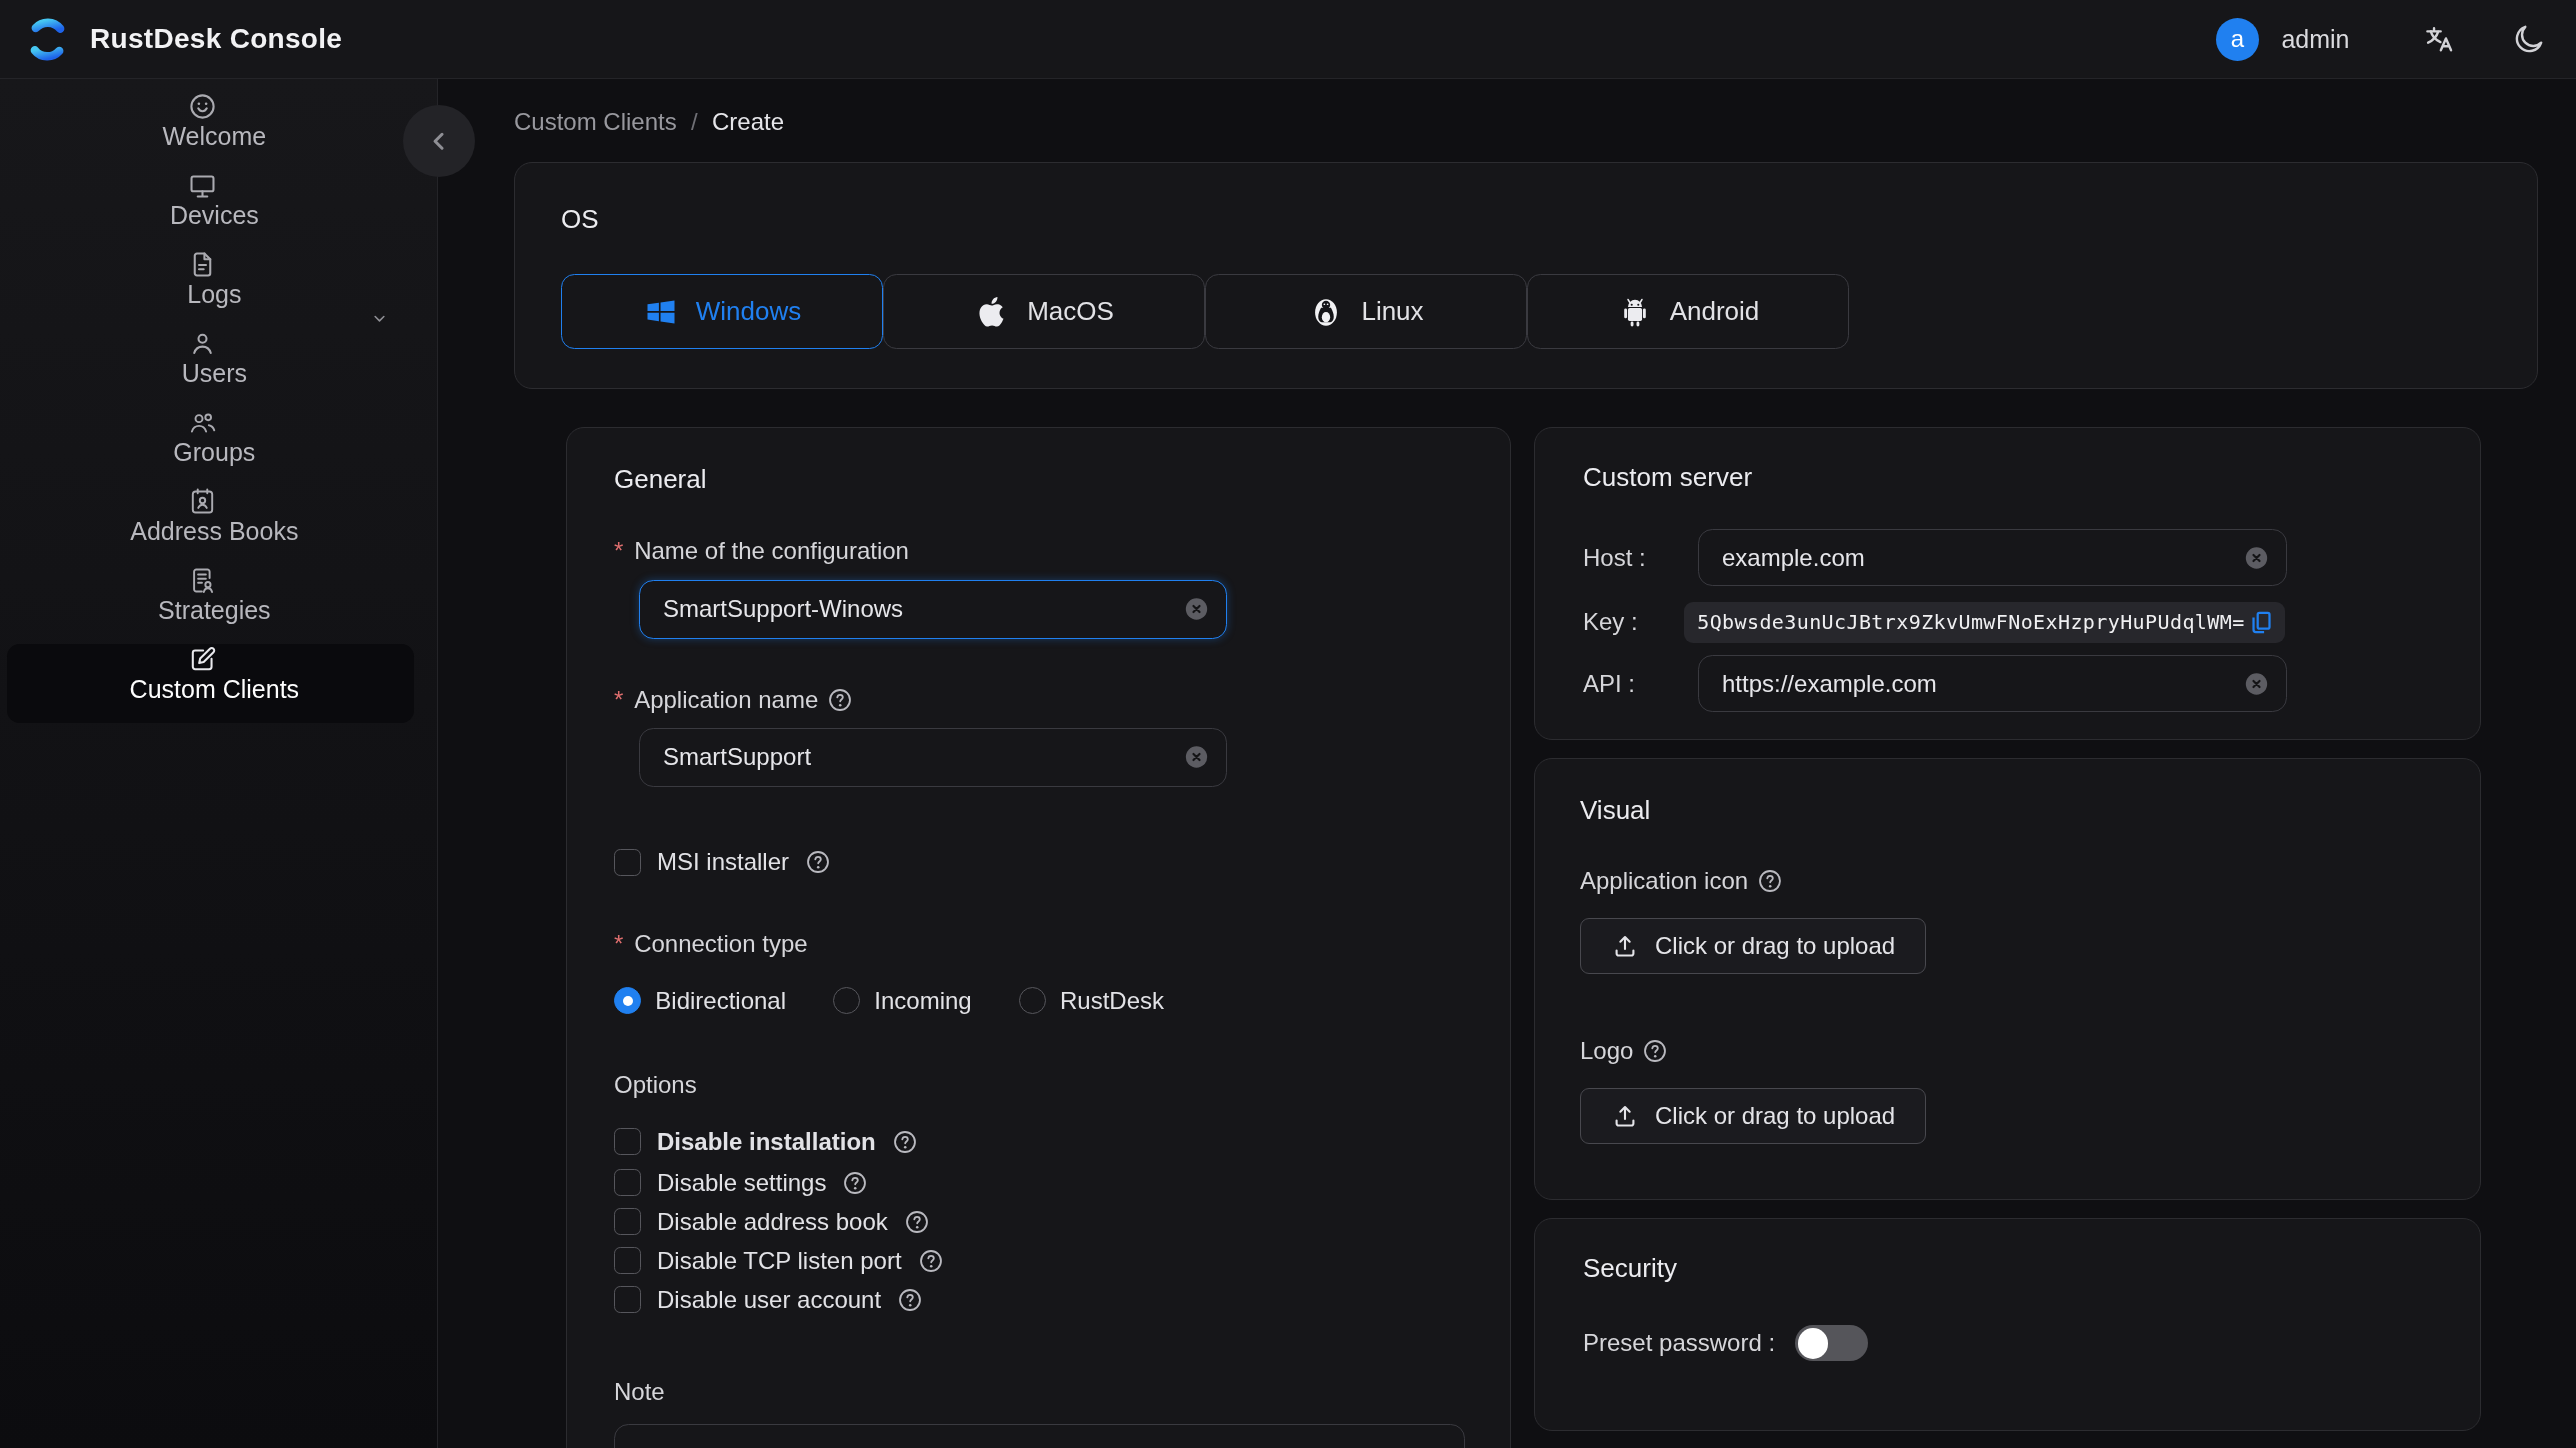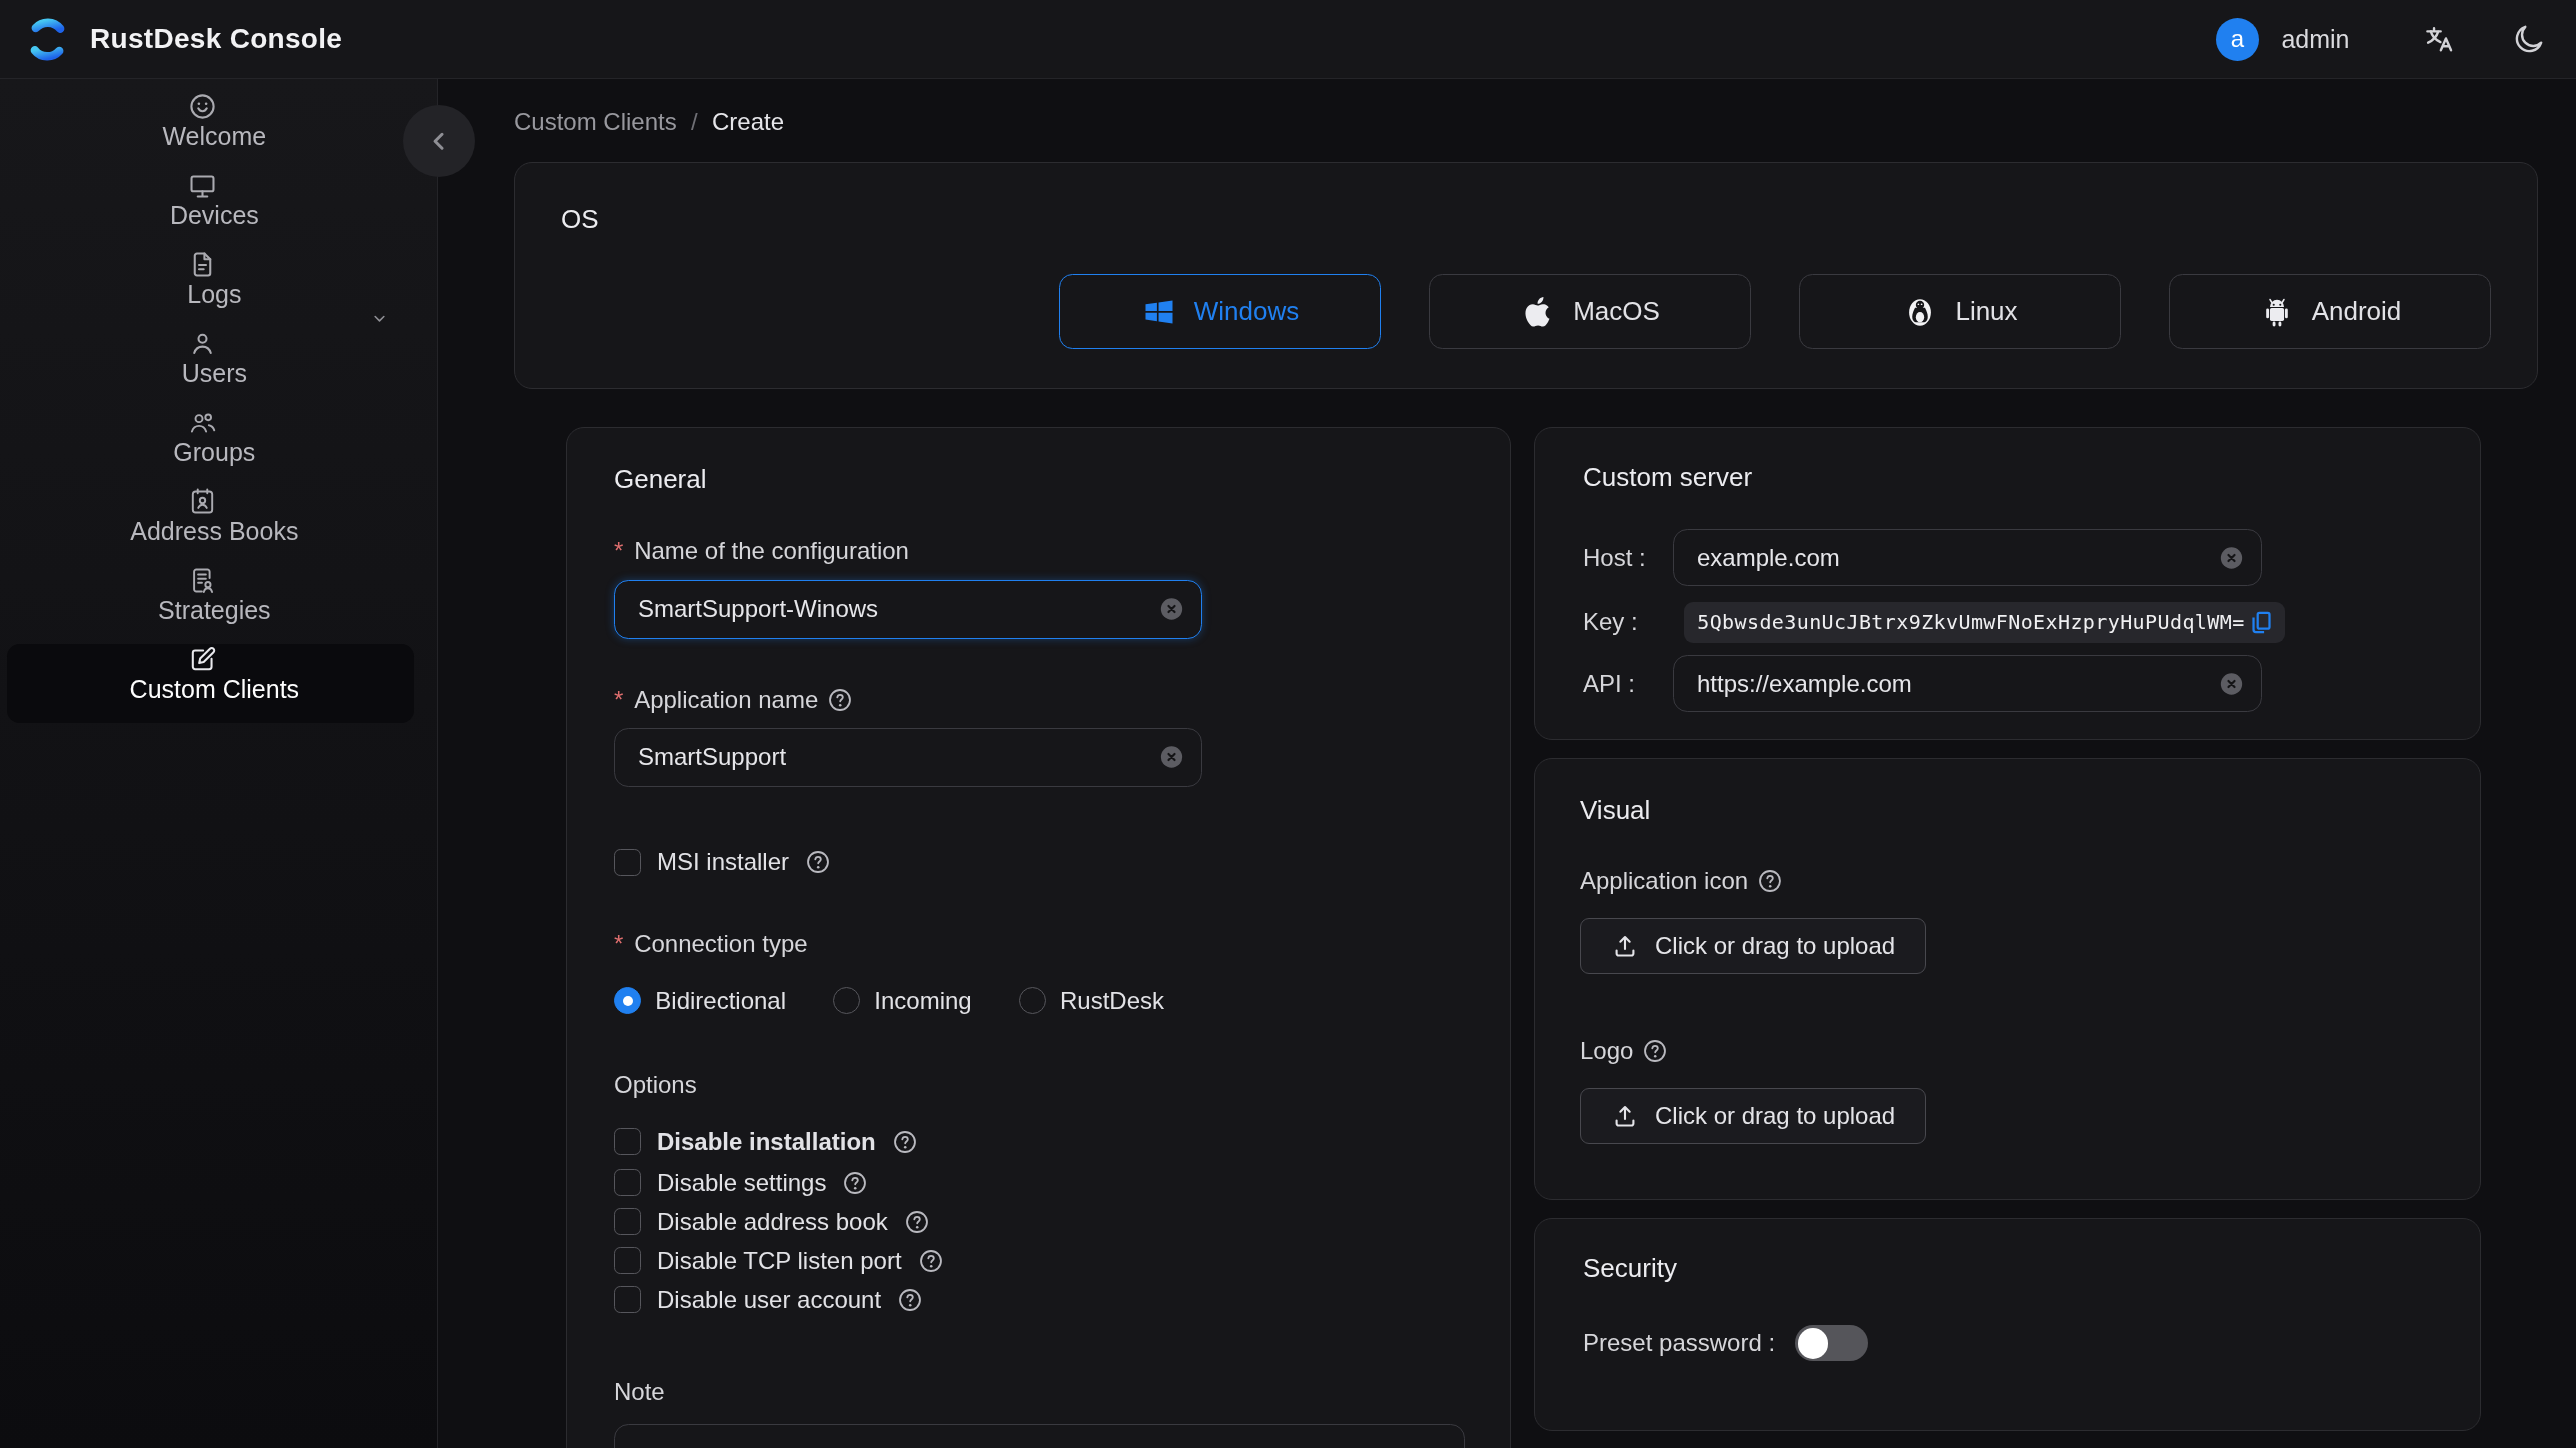--- a/index.html
+++ b/index.html
@@ -47,42 +47,42 @@
   .breadcrumb { display:flex; align-items:center; gap:14.3px; height:36px; font-size:24px; }
   .crumb-parent { color:var(--muted); cursor:pointer; }
   .crumb-sep { color:#6f6f75; }
   .crumb-current { color:#e6e6ea; }
 
   .card { background:var(--card); border:0.9px solid var(--border); border-radius:18px; }
 
   .os-card { margin-top:22.4px; height:227px; padding:0 46px; }
   .section-title { font-size:26px; font-weight:500; color:#ececf0; }
   .os-title { margin-top:41px; }
-  .os-buttons { display:flex; justify-content:flex-end; margin-top:39px;gap:48px; }
+  .os-buttons { display:flex; justify-content:flex-start; margin-top:39px; }
   .os-btn { width:322px; height:75px; background:transparent; border:0.9px solid #3a3a40; border-radius:13.4px;
     display:flex; align-items:center; justify-content:center; gap:17px; font-family:inherit;
     color:#e2e2e6; font-size:26px; cursor:pointer; }
   .os-btn .os-icon { width:36px; height:36px; display:flex; }
   .os-btn.selected { border-color:var(--accent); color:var(--accent); }
 
   .columns { display:flex; gap:23px; margin-top:38px; padding:0 57px 0 52px; }
   .general-card { width:945px; height:1085px; padding:0 47px; }
   .right-col { width:947px; display:flex; flex-direction:column; gap:18px; }
   .server-card { height:313px; padding:0 48px; }
   .visual-card { height:442px; padding:0 45px; }
   .security-card { height:213px; padding:0 48px; }
 
   .card .section-title.inner { margin-top:36px; }
 
   .field-label { display:flex; align-items:center; gap:9px; font-size:24px; color:var(--label); }
   .req { color:var(--err); margin-right:1.8px; }
   .help { width:26px; height:26px; color:#b9b9bf; cursor:pointer; flex:0 0 26px; }
 
   .text-input { position:relative; width:588px; height:59px; border:0.9px solid var(--inborder);
-    border-radius:14.3px; display:flex; align-items:center; padding:0 56px 0 23px; background:var(--card); }
+    border-radius:14.3px; display:flex; align-items:center; padding:0 56px 0 23px; background:var(--card);margin-left:25px; }
   .text-input input { flex:1; background:transparent; border:none; outline:none; color:#e6e6ea;
     font-size:24px; font-family:inherit; min-width:0; }
   .text-input.focused { border:1.8px solid var(--accent); box-shadow:0 0 9px rgba(32,128,240,.35); }
   .clear-btn { position:absolute; right:16px; top:50%; transform:translateY(-50%); width:27px; height:27px;
     border:none; background:none; padding:0; cursor:pointer; display:flex; }
   .clear-btn svg { width:27px; height:27px; }
 
   .lbl-row1 { margin-top:42px; }
   .mt16 { margin-top:14.3px; }
   .lbl-row2 { margin-top:47px; }

